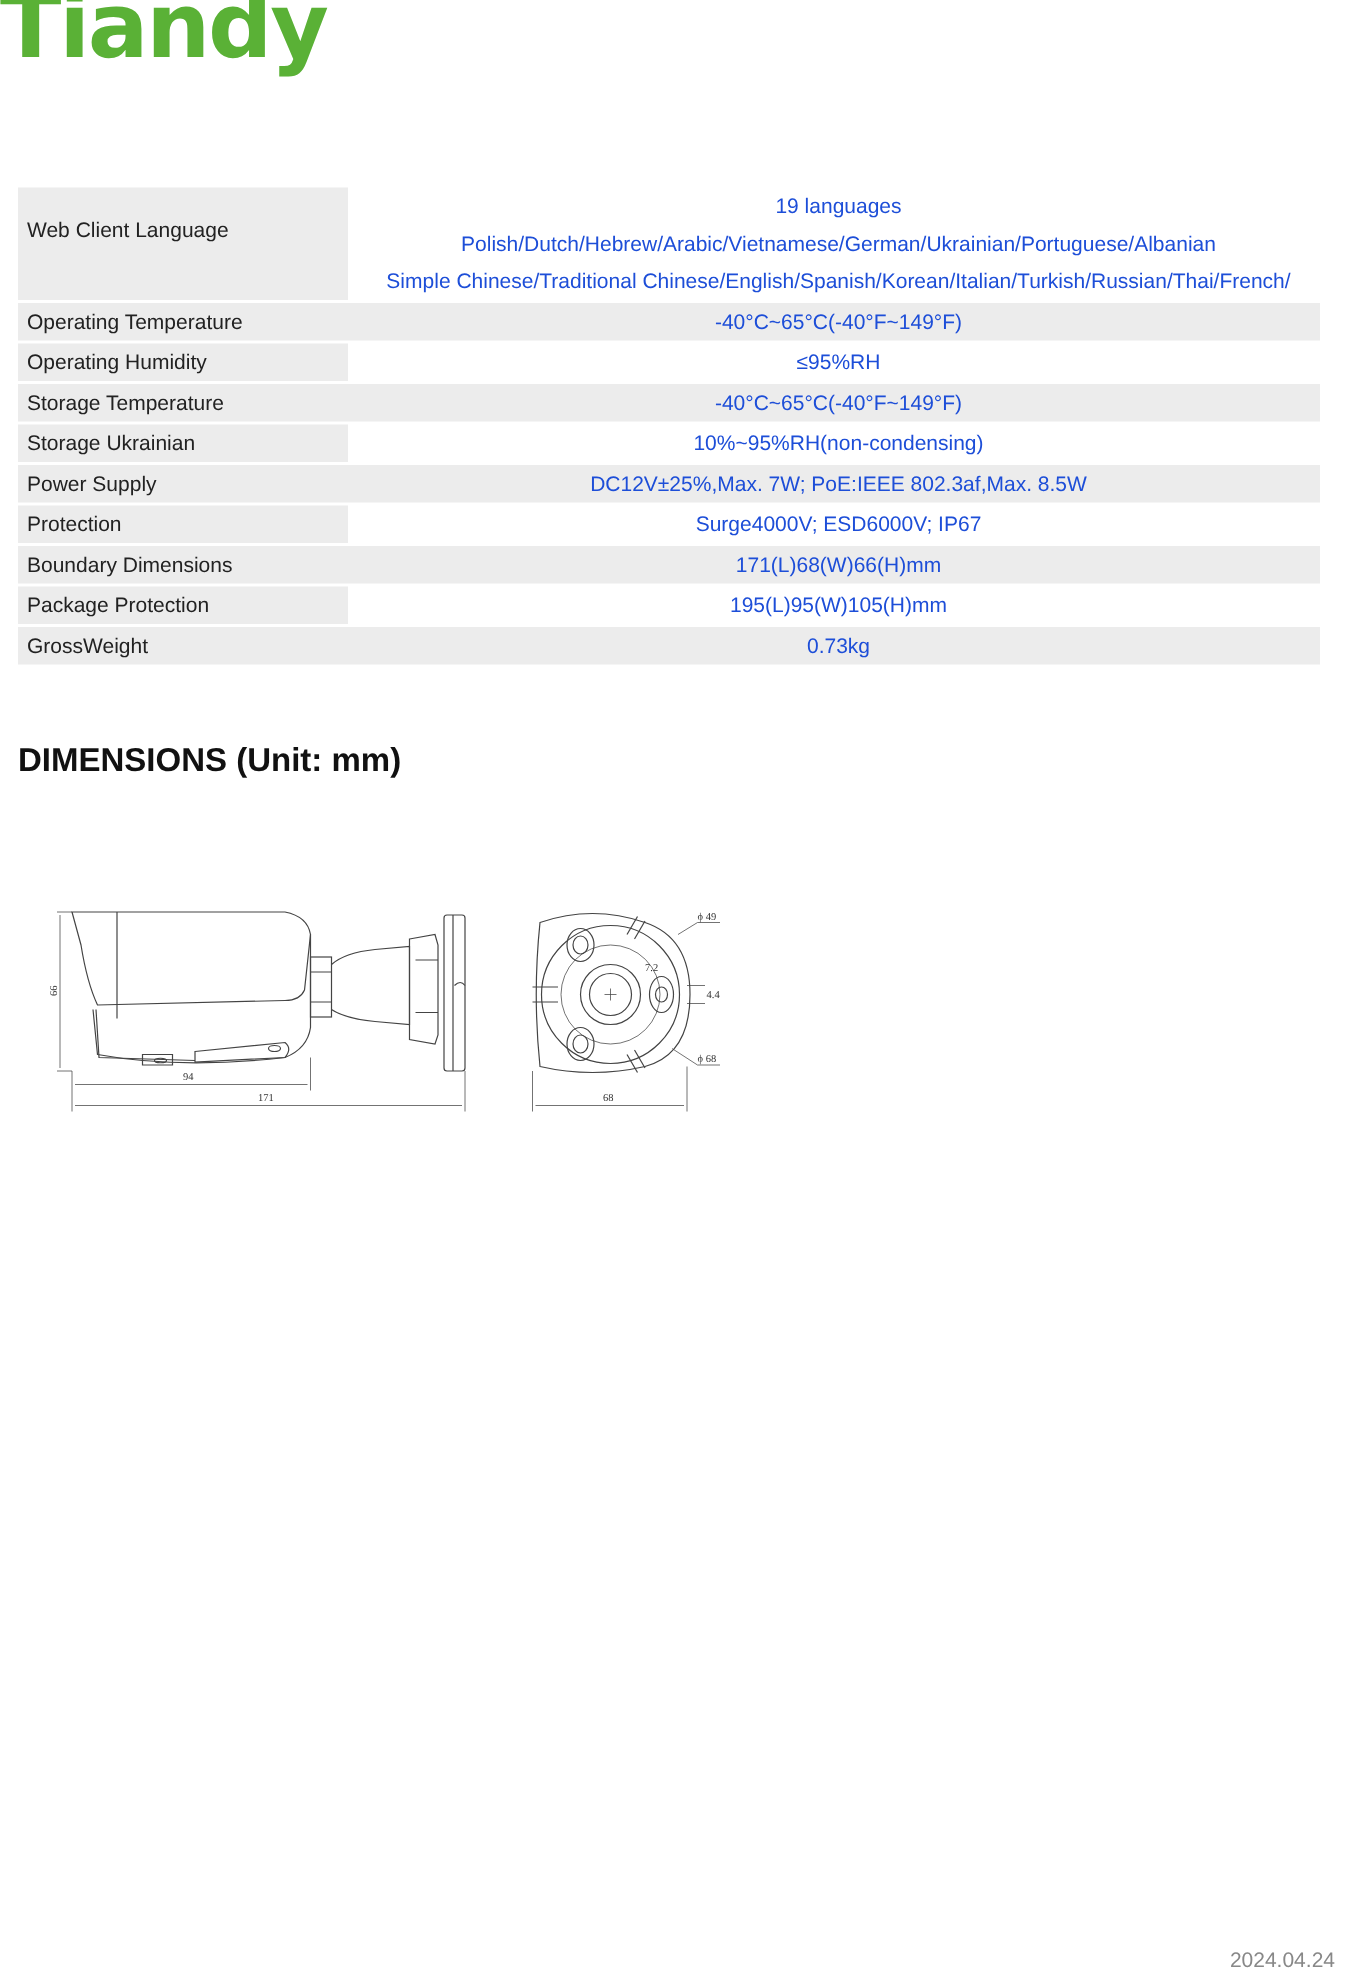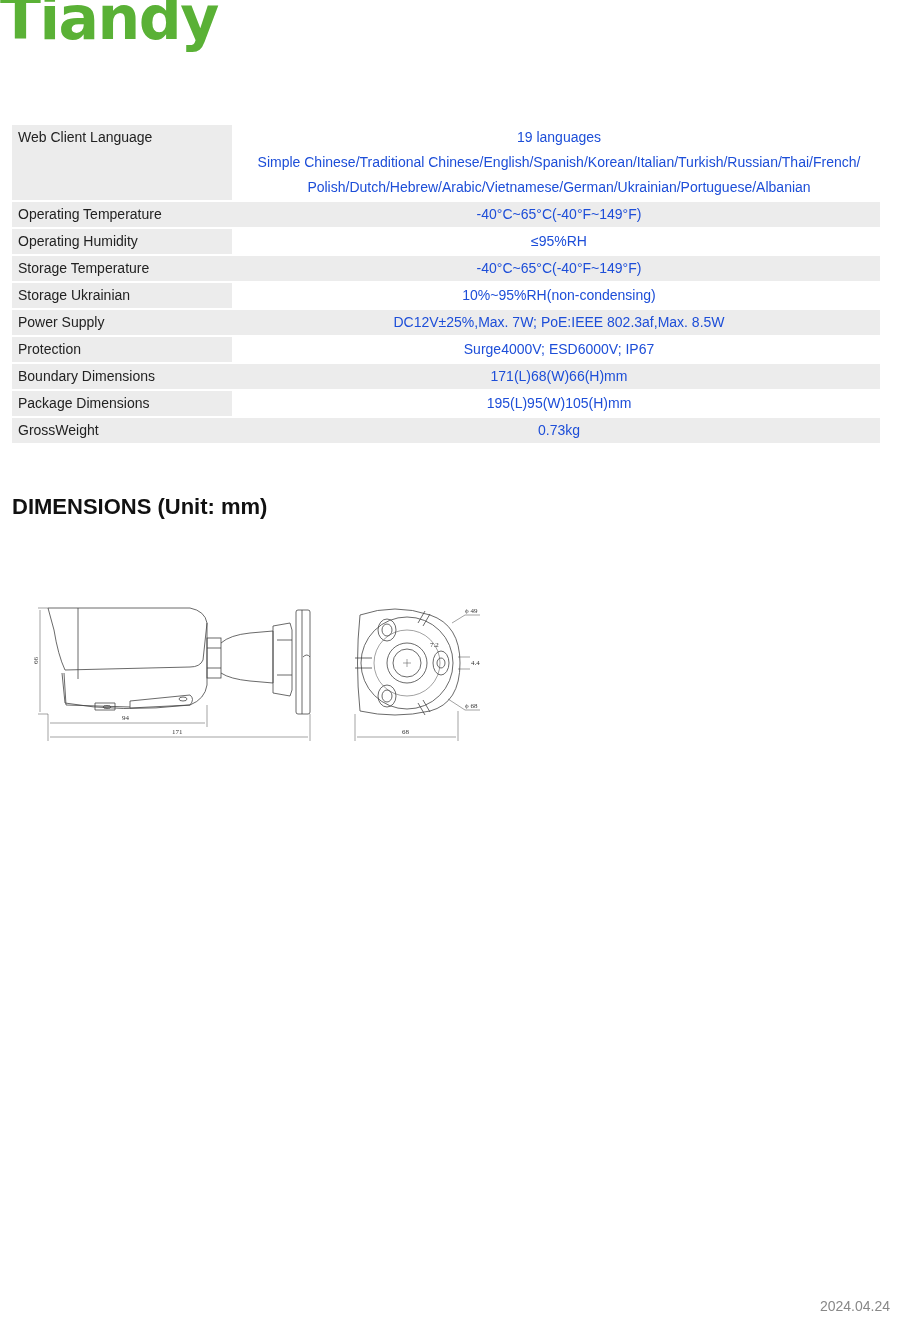--- a/index.html
+++ b/index.html
@@ -3,39 +3,39 @@
 <meta charset="utf-8">
 <style>
   html, body { margin: 0; padding: 0; background: #ffffff; }
   body { width: 900px; height: 1320px; position: relative; overflow: hidden; font-family: "Liberation Sans", "DejaVu Sans", sans-serif; color: #222; }
   .logo { position: absolute; left: 0; top: -12px; font-family: "DejaVu Sans", sans-serif; font-weight: bold; font-size: 60px; color: #5ab136; letter-spacing: -1.5px; line-height: 1; }
   .spec-table { position: absolute; left: 12px; top: 125px; width: 868px; }
   .row { display: flex; margin-bottom: 2px; }
   .cell-label { width: 220px; flex: 0 0 220px; background: #ececec; padding: 0 0 0 6px; box-sizing: border-box; font-size: 14px; line-height: 25px; color: #222; }
   .cell-value { flex: 1; padding: 0 0 0 6px; box-sizing: border-box; font-size: 14px; line-height: 25px; color: #1d4ed8; text-align: center; }
   .row.gray .cell-value { background: #ececec; }
-  .row.multi .cell-label { padding-top: 0; }
+  .row.multi .cell-label { padding-top: 16px; }
   .row.multi .cell-value div { line-height: 25px; }
   .section-title { position: absolute; left: 12px; top: 478px; font-size: 22px; font-weight: bold; color: #111; margin-top: 16px; }
   .diagram { position: absolute; left: 20px; top: 595px; }
   .footer-date { position: absolute; right: 10px; top: 1298px; font-size: 14px; color: #888; }
   svg text { font-family: "Liberation Serif", serif; font-size: 7px; fill: #333; }
 </style>
 </head>
 <body>
 
 <div class="logo">Tiandy</div>
 
 <div class="spec-table">
   <div class="row multi">
     <div class="cell-label">Web Client Language</div>
     <div class="cell-value">
       <div>19 languages</div>
+      <div>Polish/Dutch/Hebrew/Arabic/Vietnamese/German/Ukrainian/Portuguese/Albanian</div>
       <div>Simple Chinese/Traditional Chinese/English/Spanish/Korean/Italian/Turkish/Russian/Thai/French/</div>
-      <div>Polish/Dutch/Hebrew/Arabic/Vietnamese/German/Ukrainian/Portuguese/Albanian</div>
     </div>
   </div>
   <div class="row gray">
     <div class="cell-label">Operating Temperature</div>
     <div class="cell-value">-40°C~65°C(-40°F~149°F)</div>
   </div>
   <div class="row">
     <div class="cell-label">Operating Humidity</div>
     <div class="cell-value">≤95%RH</div>
   </div>
@@ -53,21 +53,21 @@
   </div>
   <div class="row">
     <div class="cell-label">Protection</div>
     <div class="cell-value">Surge4000V; ESD6000V; IP67</div>
   </div>
   <div class="row gray">
     <div class="cell-label">Boundary Dimensions</div>
     <div class="cell-value">171(L)68(W)66(H)mm</div>
   </div>
   <div class="row">
-    <div class="cell-label">Package Dimensions</div>
+    <div class="cell-label">Package Protection</div>
     <div class="cell-value">195(L)95(W)105(H)mm</div>
   </div>
   <div class="row gray">
     <div class="cell-label">GrossWeight</div>
     <div class="cell-value">0.73kg</div>
   </div>
 </div>
 
 <div class="section-title">DIMENSIONS (Unit: mm)</div>
 

